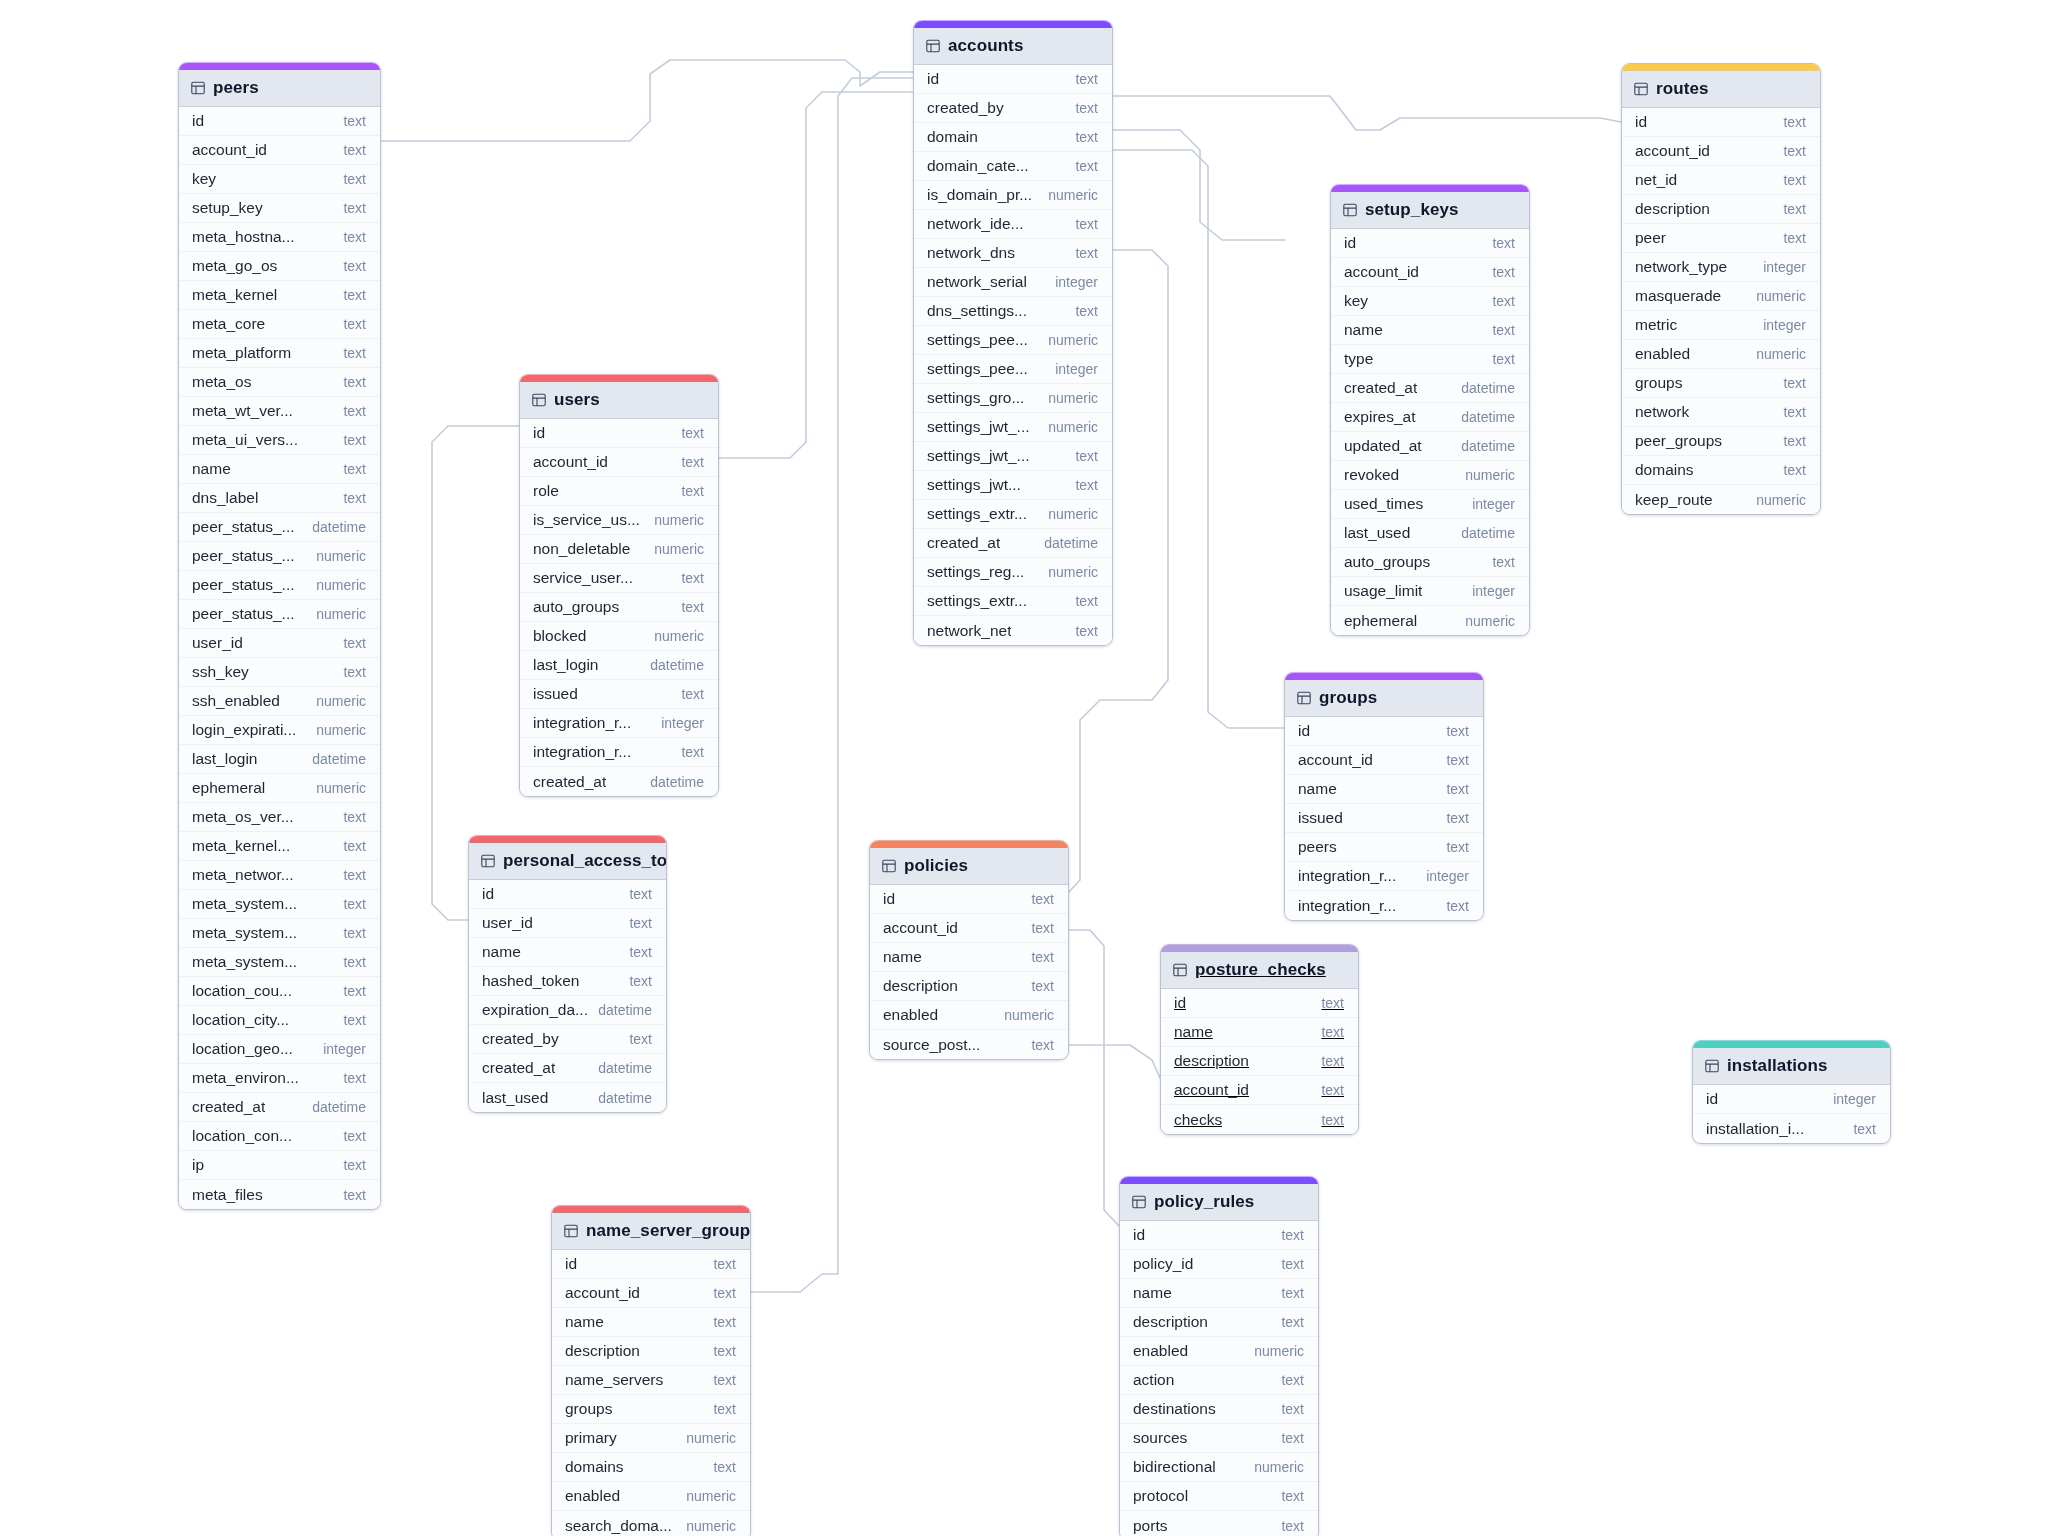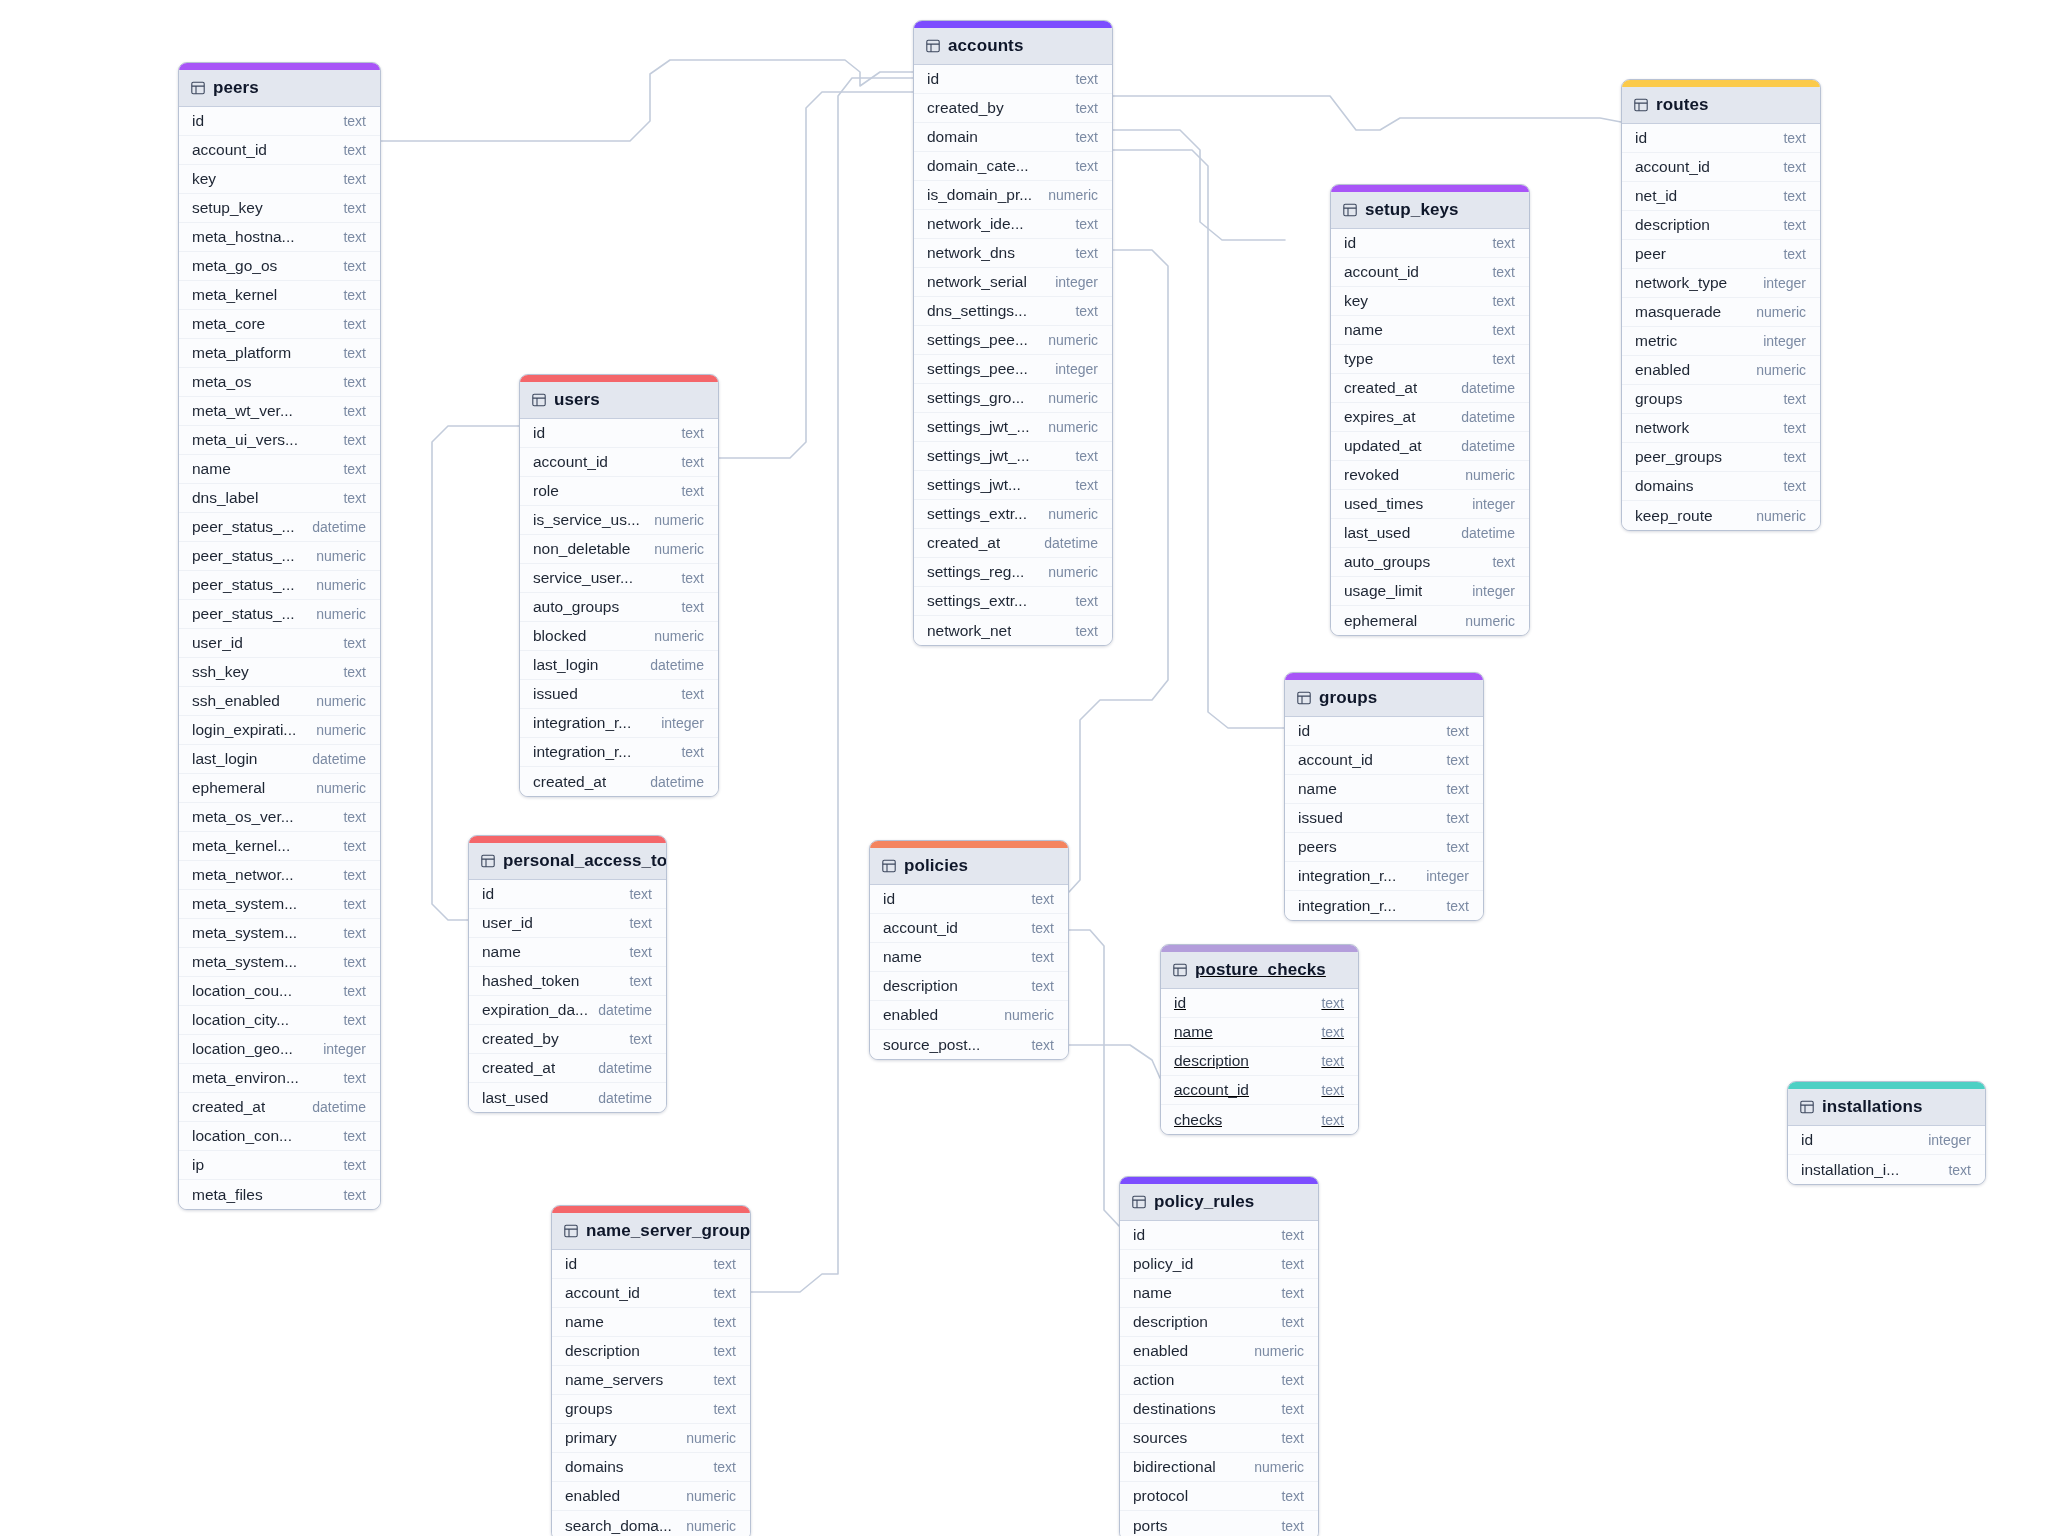--- a/index.html
+++ b/index.html
@@ -510,21 +510,21 @@
         </div>
         <div class="row">
           <span class="col-name">usage_limit</span>
           <span class="col-type">integer</span>
         </div>
         <div class="row">
           <span class="col-name">ephemeral</span>
           <span class="col-type">numeric</span>
         </div>
       </div>
-      <div class="table-card" style="left: 1621px; top: 63px; width: 200px; margin-top: 16px;">
+      <div class="table-card" style="left: 1621px; top: 63px; width: 200px;">
         <div class="accent" style="background: rgb(251, 202, 74);"></div>
         <div class="thead">
           <svg class="tbl-icon" width="14" height="14" viewBox="0 0 14 14">
             <rect x="0.8" y="1.3" width="12.4" height="11.4" rx="1.4" fill="none" stroke="#3b465c" stroke-width="1.1"></rect>
             <line x1="0.8" y1="5.1" x2="13.2" y2="5.1" stroke="#3b465c" stroke-width="1.1"></line>
             <line x1="5.0" y1="5.1" x2="5.0" y2="12.7" stroke="#3b465c" stroke-width="1.1"></line>
           </svg>
           <span class="tname">routes</span>
         </div>
         <div class="row">
@@ -788,21 +788,21 @@
         </div>
         <div class="row">
           <span class="col-name">enabled</span>
           <span class="col-type">numeric</span>
         </div>
         <div class="row">
           <span class="col-name">search_doma...</span>
           <span class="col-type">numeric</span>
         </div>
       </div>
-      <div class="table-card" style="left: 1787px; top: 1040px; width: 199px; margin-top: 41px;">
+      <div class="table-card" style="left: 1692px; top: 1040px; width: 199px;">
         <div class="accent" style="background: rgb(77, 208, 196);"></div>
         <div class="thead">
           <svg class="tbl-icon" width="14" height="14" viewBox="0 0 14 14">
             <rect x="0.8" y="1.3" width="12.4" height="11.4" rx="1.4" fill="none" stroke="#3b465c" stroke-width="1.1"></rect>
             <line x1="0.8" y1="5.1" x2="13.2" y2="5.1" stroke="#3b465c" stroke-width="1.1"></line>
             <line x1="5.0" y1="5.1" x2="5.0" y2="12.7" stroke="#3b465c" stroke-width="1.1"></line>
           </svg>
           <span class="tname">installations</span>
         </div>
         <div class="row">

